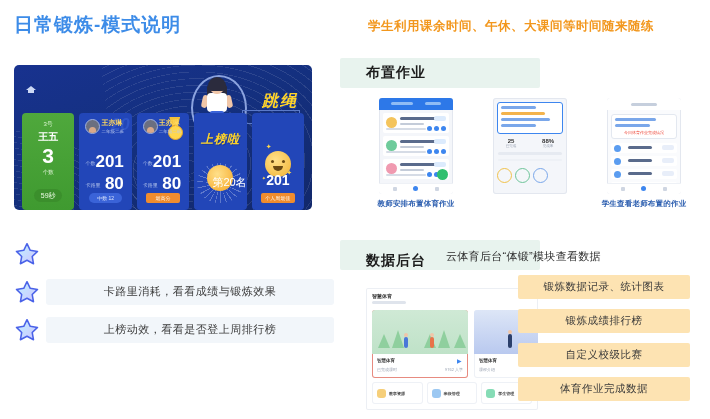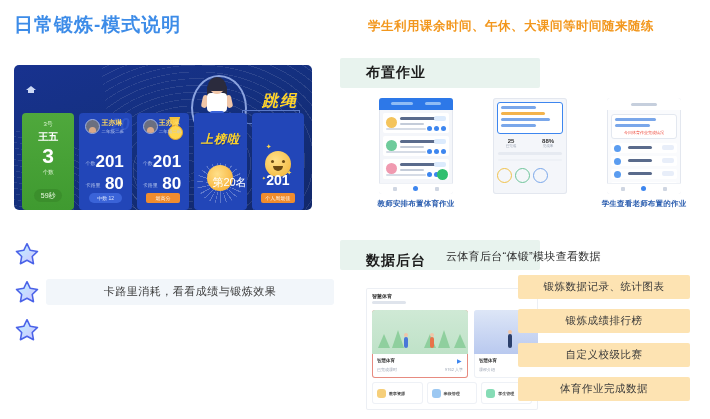--- a/index.html
+++ b/index.html
@@ -282,20 +282,21 @@
           </svg>
         </span>
         <span class="bul-txt">卡路里消耗，看看成绩与锻炼效果</span>
       </div>
       <div class="bullet">
         <span class="star">
           <svg viewBox="0 0 24 24" width="26" height="26">
             <path d="M12 2.5l3 6.1 6.7 1-4.9 4.7 1.2 6.7L12 17.8 5.9 21l1.2-6.7L2.3 9.6l6.7-1z" fill="url(#g1)" stroke="#4a62e8" stroke-width="1.4" stroke-linejoin="round"></path>
           </svg>
         </span>
+        <span class="bul-txt">上榜动效，看看是否登上周排行榜</span>
       </div>
     </div>
   </div>
 
   <div class="right-col">
 
     <div class="orange-head">学生利用课余时间、午休、大课间等时间随来随练</div>
 
     <div class="sec-band" style="left:-12px;top:58px;width:200px;"></div>
     <div class="sec-title" style="left:14px;top:64px;">布置作业</div>

